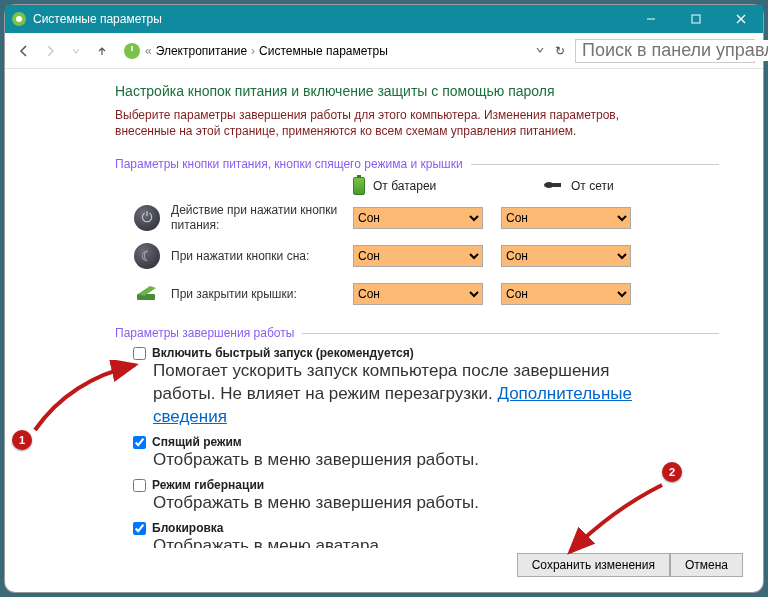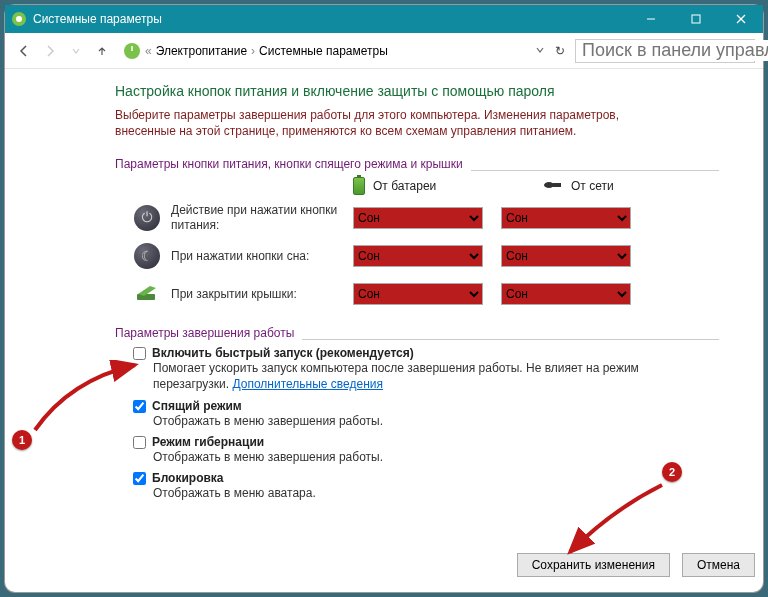--- a/index.html
+++ b/index.html
@@ -16,40 +16,40 @@
   .breadcrumb .bcicon{width:18px;height:18px;}
   .breadcrumb .sep{color:#888;}
   .breadcrumb .bctext{color:#000;}
   .bc-chevron{color:#666; margin-left:4px;}
   .refresh{width:22px;color:#444;text-align:center;}
   .search { width:180px; height:24px; border:1px solid #ccc; display:flex; align-items:center; padding:0 6px; color:#999;}
   .search input{border:none;outline:none;flex:1;font-size:18px;color:#0c4a6e;}
   .content { flex:1; padding: 14px 44px 0 110px; overflow:auto; color:#222; position:relative;}
   h1.main { color:#1a6f3a; font-size:14px; font-weight:400; margin-bottom:8px;}
   p.sub { font-size:12px; color:#7f1d1d; line-height:1.35; margin-bottom:18px; max-width:560px;}
-  .fieldset-label{font-size:12px;color:#701a75;margin-bottom:6px; display:flex;align-items:flex-end;gap:4px;}
+  .fieldset-label{font-size:12px;color:#8b5cf6;margin-bottom:6px; display:flex;align-items:center;gap:4px;}
   .legend-line{flex:1;height:1px;background:#ccc;margin-left:4px;}
   .power-table{margin-left:18px;margin-bottom:18px;}
   .col-headers{display:flex;margin-left:220px;gap:60px;margin-bottom:8px;align-items:center;}
   .col-headers .hdr{display:flex;align-items:center;gap:8px;width:130px;}
   .battery-icon{display:inline-block;width:12px;height:18px;border:1px solid #3a7a2a;border-radius:2px;background:linear-gradient(#7bc24a,#4a9a2a);position:relative;}
   .battery-icon::before{content:"";position:absolute;top:-3px;left:3px;right:3px;height:2px;background:#3a7a2a;}
   .row{display:flex;align-items:center;margin-bottom:10px;}
   .row .ricon{width:28px;height:28px;margin-right:10px;display:flex;align-items:center;justify-content:center;}
   .row .rlabel{width:182px;font-size:12px;color:#333;line-height:1.2;}
-  .row select{width:130px;height:22px;font-size:12px;margin-right:18px;background:#b91c1c;border:1px solid #aaa;}
+  .row select{width:130px;height:22px;font-size:12px;margin-right:18px;background:#fdba74;border:1px solid #aaa;}
   .circle-btn{width:26px;height:26px;border-radius:50%;background:radial-gradient(circle at 35% 30%,#6a6a78,#2a2a34);display:flex;align-items:center;justify-content:center;color:#ccc;font-size:14px;}
   .shutdown-section{margin-top:6px;}
   .cb-row{margin-left:18px;margin-bottom:6px;max-width:540px;}
   .cb-line{display:flex;align-items:flex-start;gap:6px;}
   .cb-line input[type=checkbox]{margin-top:1px;}
   .cb-line .cb-label{font-weight:700;font-size:12px;}
-  .cb-desc{margin-left:20px;font-size:12px;color:#333;line-height:1.35;}
+  .cb-desc{margin-left:20px;font-size:17px;color:#333;line-height:1.35;}
   .cb-desc a{color:#0066cc;text-decoration:underline;}
-  .footer{height:44px;border-top:0;display:flex;align-items:center;justify-content:flex-end;padding:0 8px 10px;gap:12px;}
+  .footer{height:44px;border-top:0;display:flex;align-items:center;justify-content:flex-end;padding:0 20px 10px;gap:0;}
   .footer button{height:24px;padding:0 14px;font-size:12px;background:#e8e8e8;border:1px solid #aaa;}
   .annot-badge{position:absolute;width:20px;height:20px;border-radius:50%;background:#c01818;color:#fff;display:flex;align-items:center;justify-content:center;font-weight:700;font-size:11px;box-shadow:0 1px 2px rgba(0,0,0,.4);}
   .arrow{position:absolute;pointer-events:none;}
 </style>
 </head>
 <body>
 
 <div class="window">
   <div class="titlebar">
     <span class="icon-sys">

